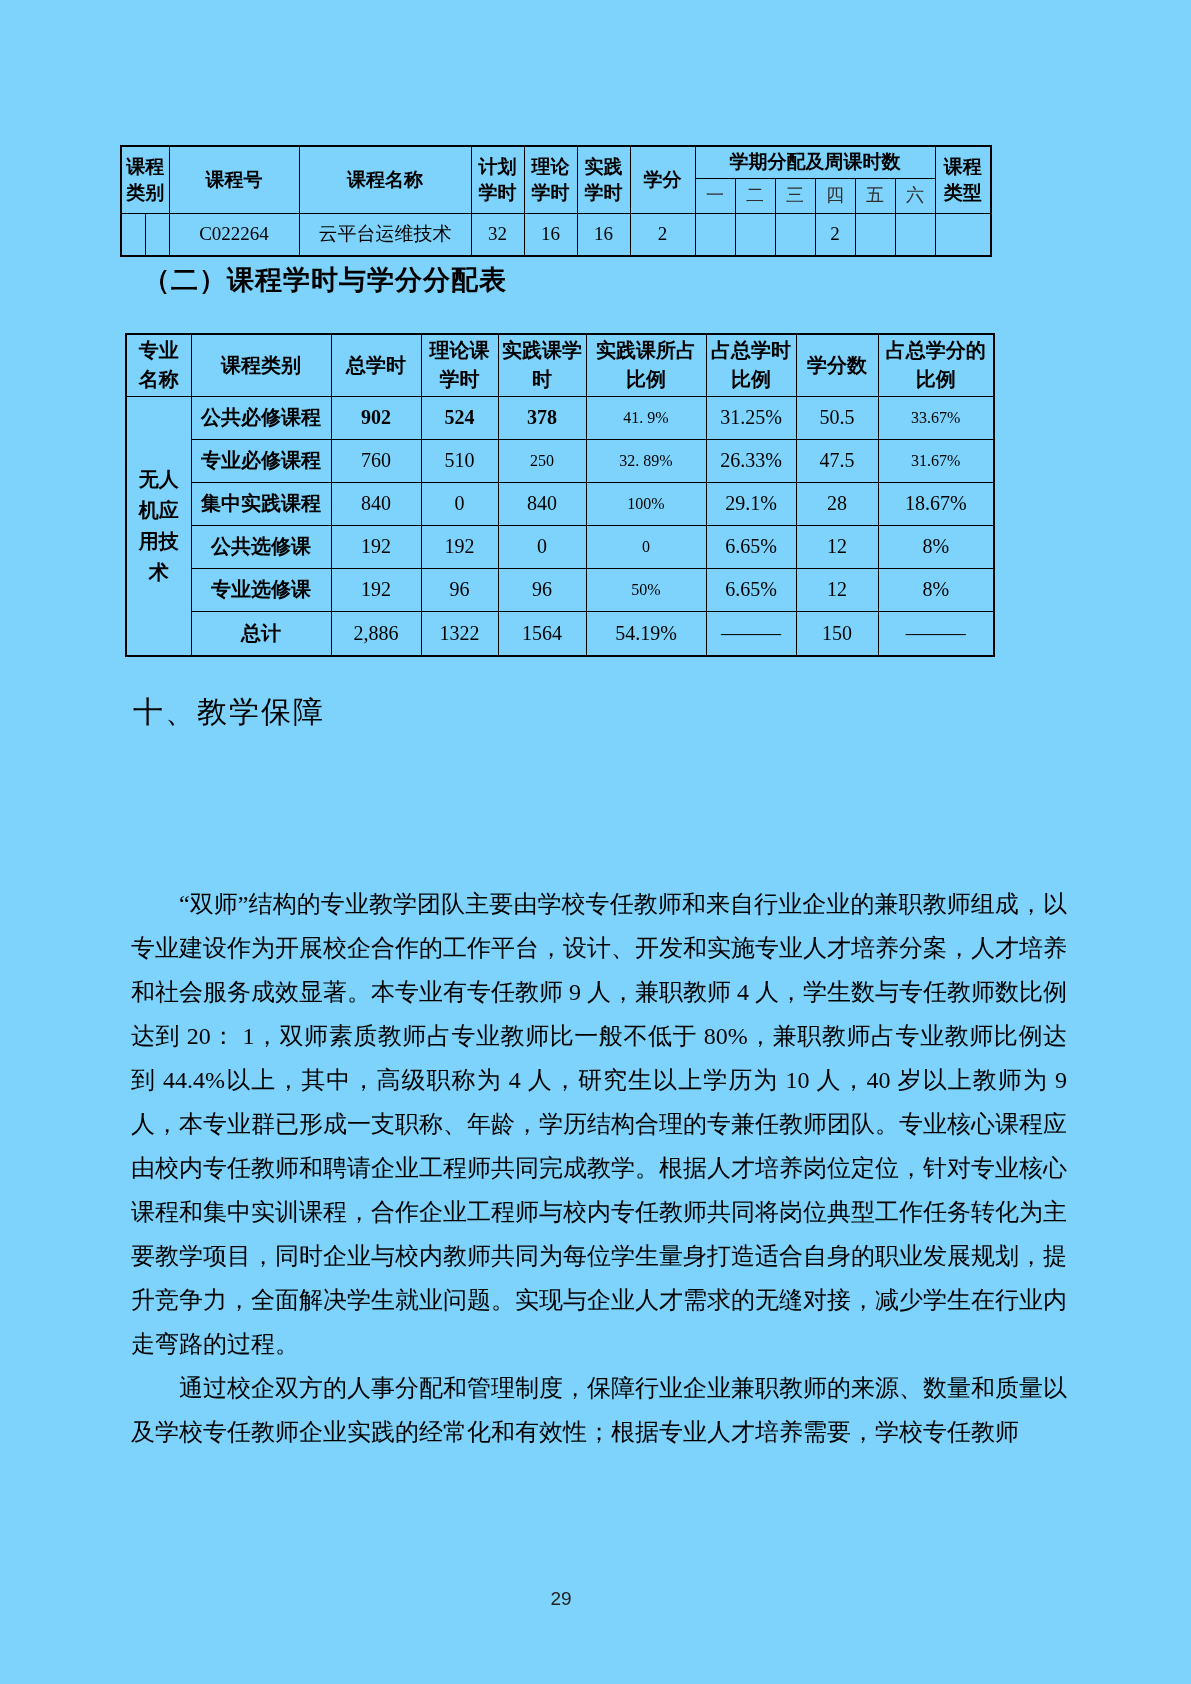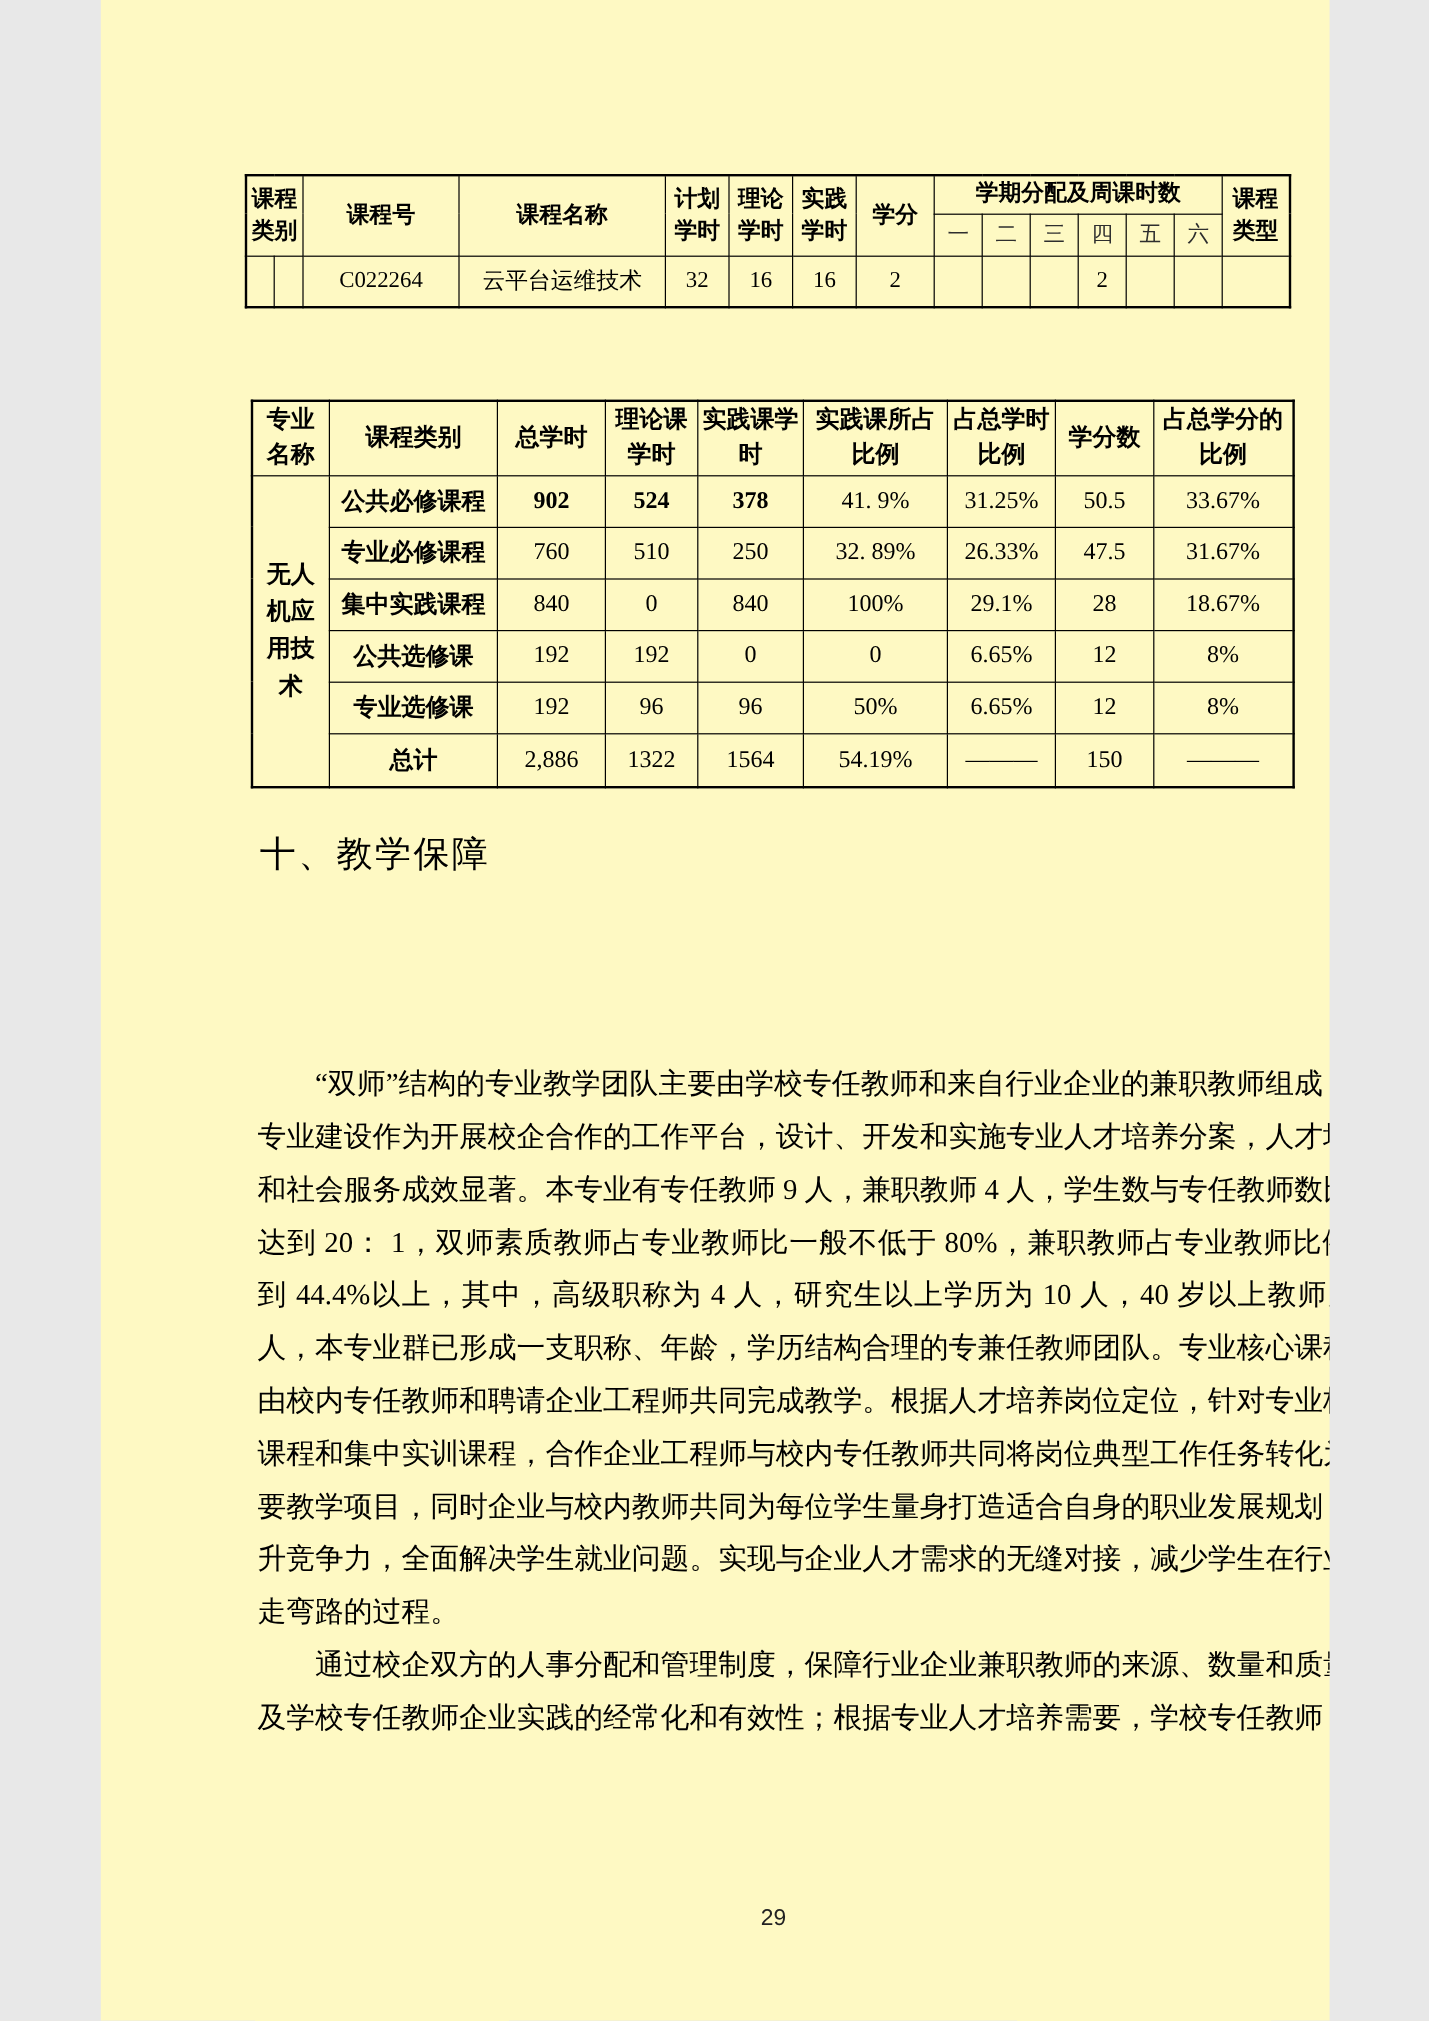--- a/index.html
+++ b/index.html
@@ -1,19 +1,19 @@
 <!DOCTYPE html>
 <html><head>
 <meta charset="utf-8">
 <style>
   html,body{margin:0;padding:0;background:#e8e8e8;}
   .page{
     position:relative;
-    width:1024px;height:1684px;
-    background:#fef9c3;
+    width:1191px;height:1684px;
+    background:#7dd3fc;
     font-family:"Liberation Serif","DejaVu Serif",serif;
     color:#000;
     margin:0 auto;
     overflow:hidden;
   }
   table{border-collapse:collapse;table-layout:fixed;}
   th,td{border:1px solid #000;padding:0;text-align:center;vertical-align:middle;overflow:hidden;}
   
   .t1{position:absolute;left:120px;top:145px;width:870px;border:2.5px solid #000;}
   .t1 th{font-size:19px;font-weight:bold;line-height:1.35;}
@@ -24,21 +24,21 @@
   .t1 td{font-size:19px;}
   
   .t2{position:absolute;left:125px;top:333px;width:868px;border:2.5px solid #000;}
   .t2 th{font-size:20px;font-weight:bold;line-height:1.45;}
   .t2 tr.hr{height:62px;}
   .t2 tr.dr{height:43px;}
   .t2 tr.tr-total{height:45px;}
   .t2 td{font-size:20px;}
   .t2 td.cat{font-weight:bold;}
   .t2 td.b{font-weight:bold;}
-  .t2 td.sm{font-size:20px;}
+  .t2 td.sm{font-size:16px;}
   .t2 td.major{font-weight:bold;padding:0 10px;line-height:1.55;}
   .pad10{padding:0 10px;}
   
   .h-sec2{position:absolute;left:143px;top:262px;font-size:27px;font-weight:bold;letter-spacing:1px;}
   .h-ten{position:absolute;left:133px;top:692px;font-size:30px;font-weight:normal;letter-spacing:2px;}
   .h-one{position:absolute;left:143px;top:758px;font-size:29px;font-weight:bold;letter-spacing:1px;}
   
   .textblock{
     position:absolute;left:131px;top:882px;width:936px;
     font-size:24px;line-height:44px;text-align:justify;
@@ -107,20 +107,21 @@
       <td></td>
       <td></td>
       <td>2</td>
       <td></td>
       <td></td>
       <td></td>
     </tr>
   </tbody>
     </table>
 
+  <div class="h-sec2">（二）课程学时与学分分配表</div>
 
   <table class="t2">
     <colgroup>
       <col style="width:65px">
         <col style="width:140px">
         <col style="width:90px">
       <col style="width:77px">
         <col style="width:88px">
         <col style="width:120px">
       <col style="width:90px">

